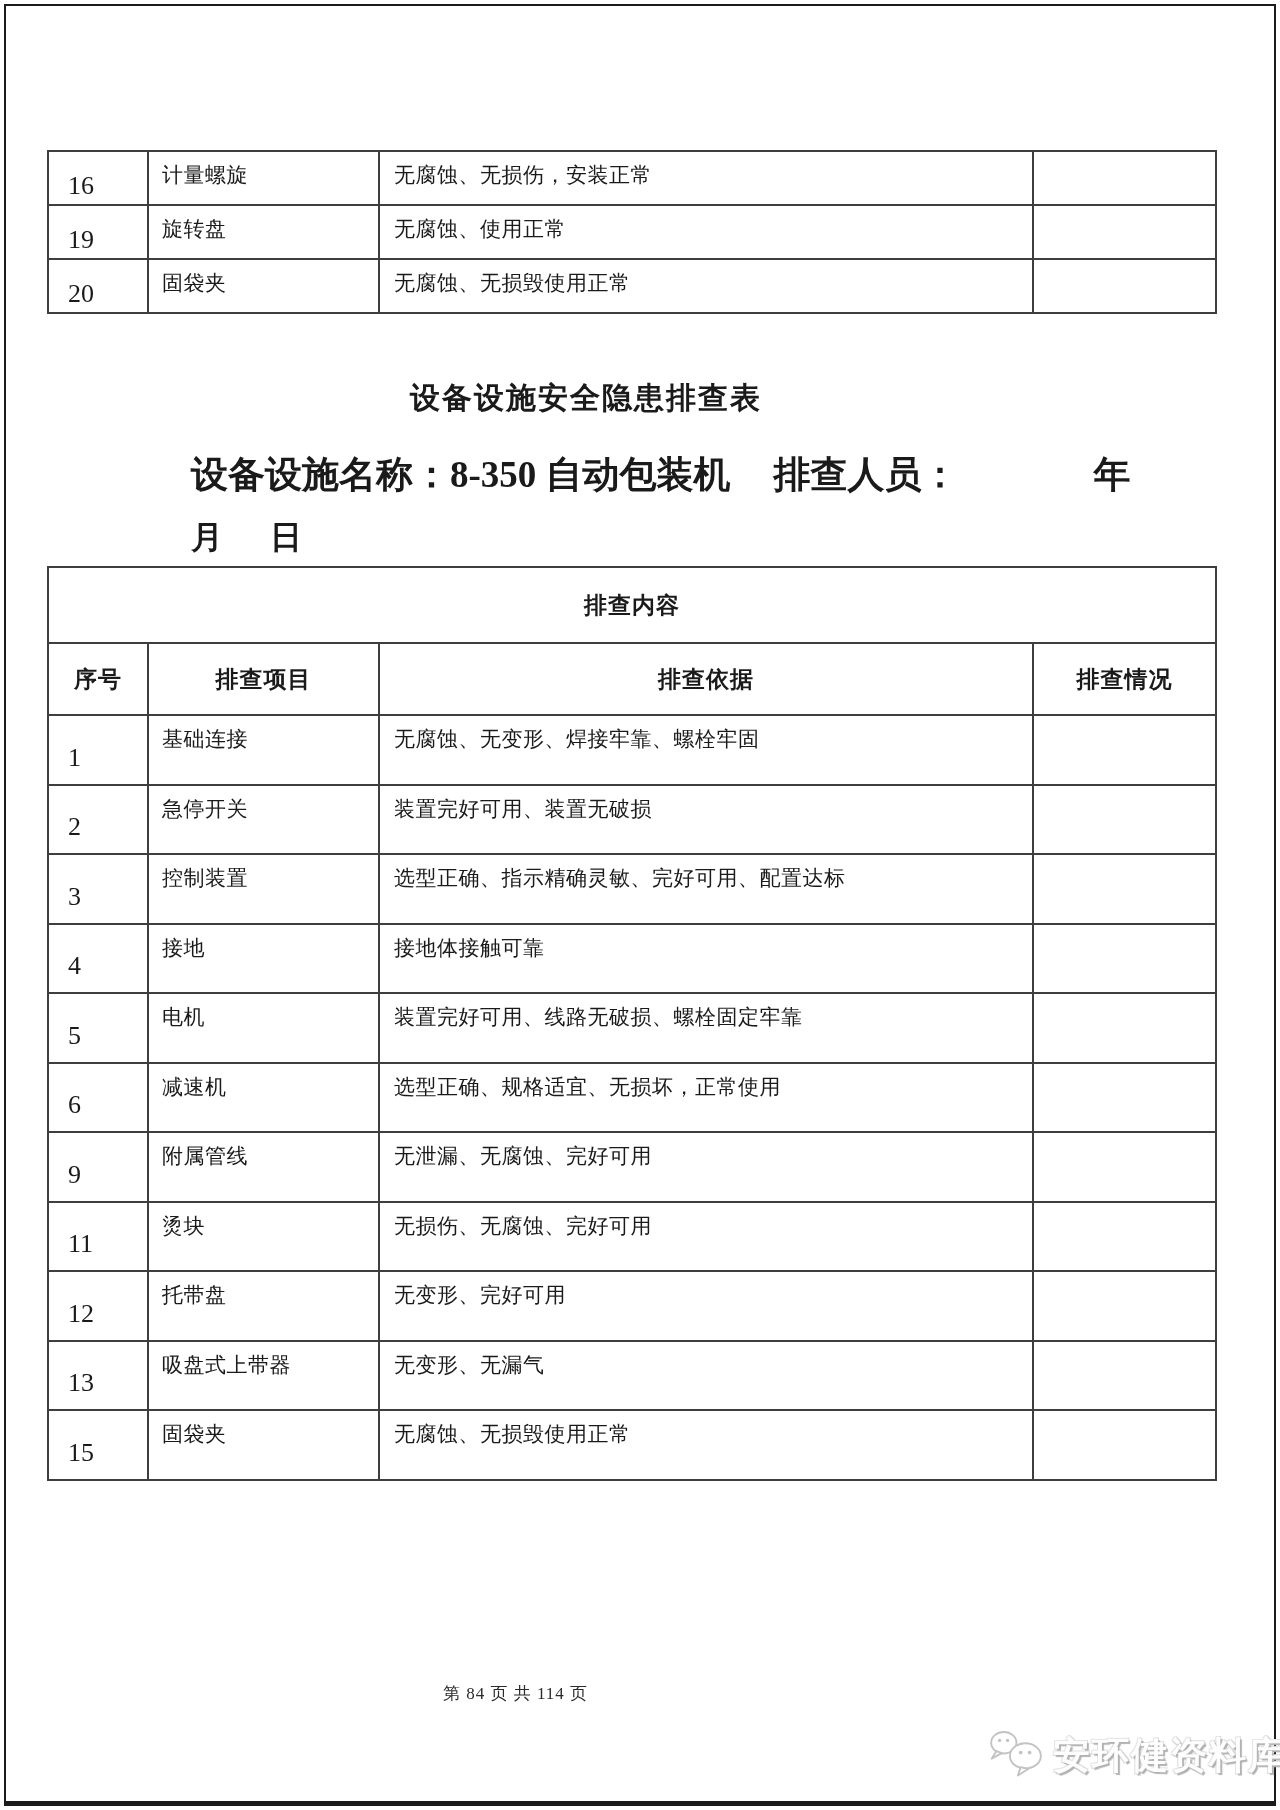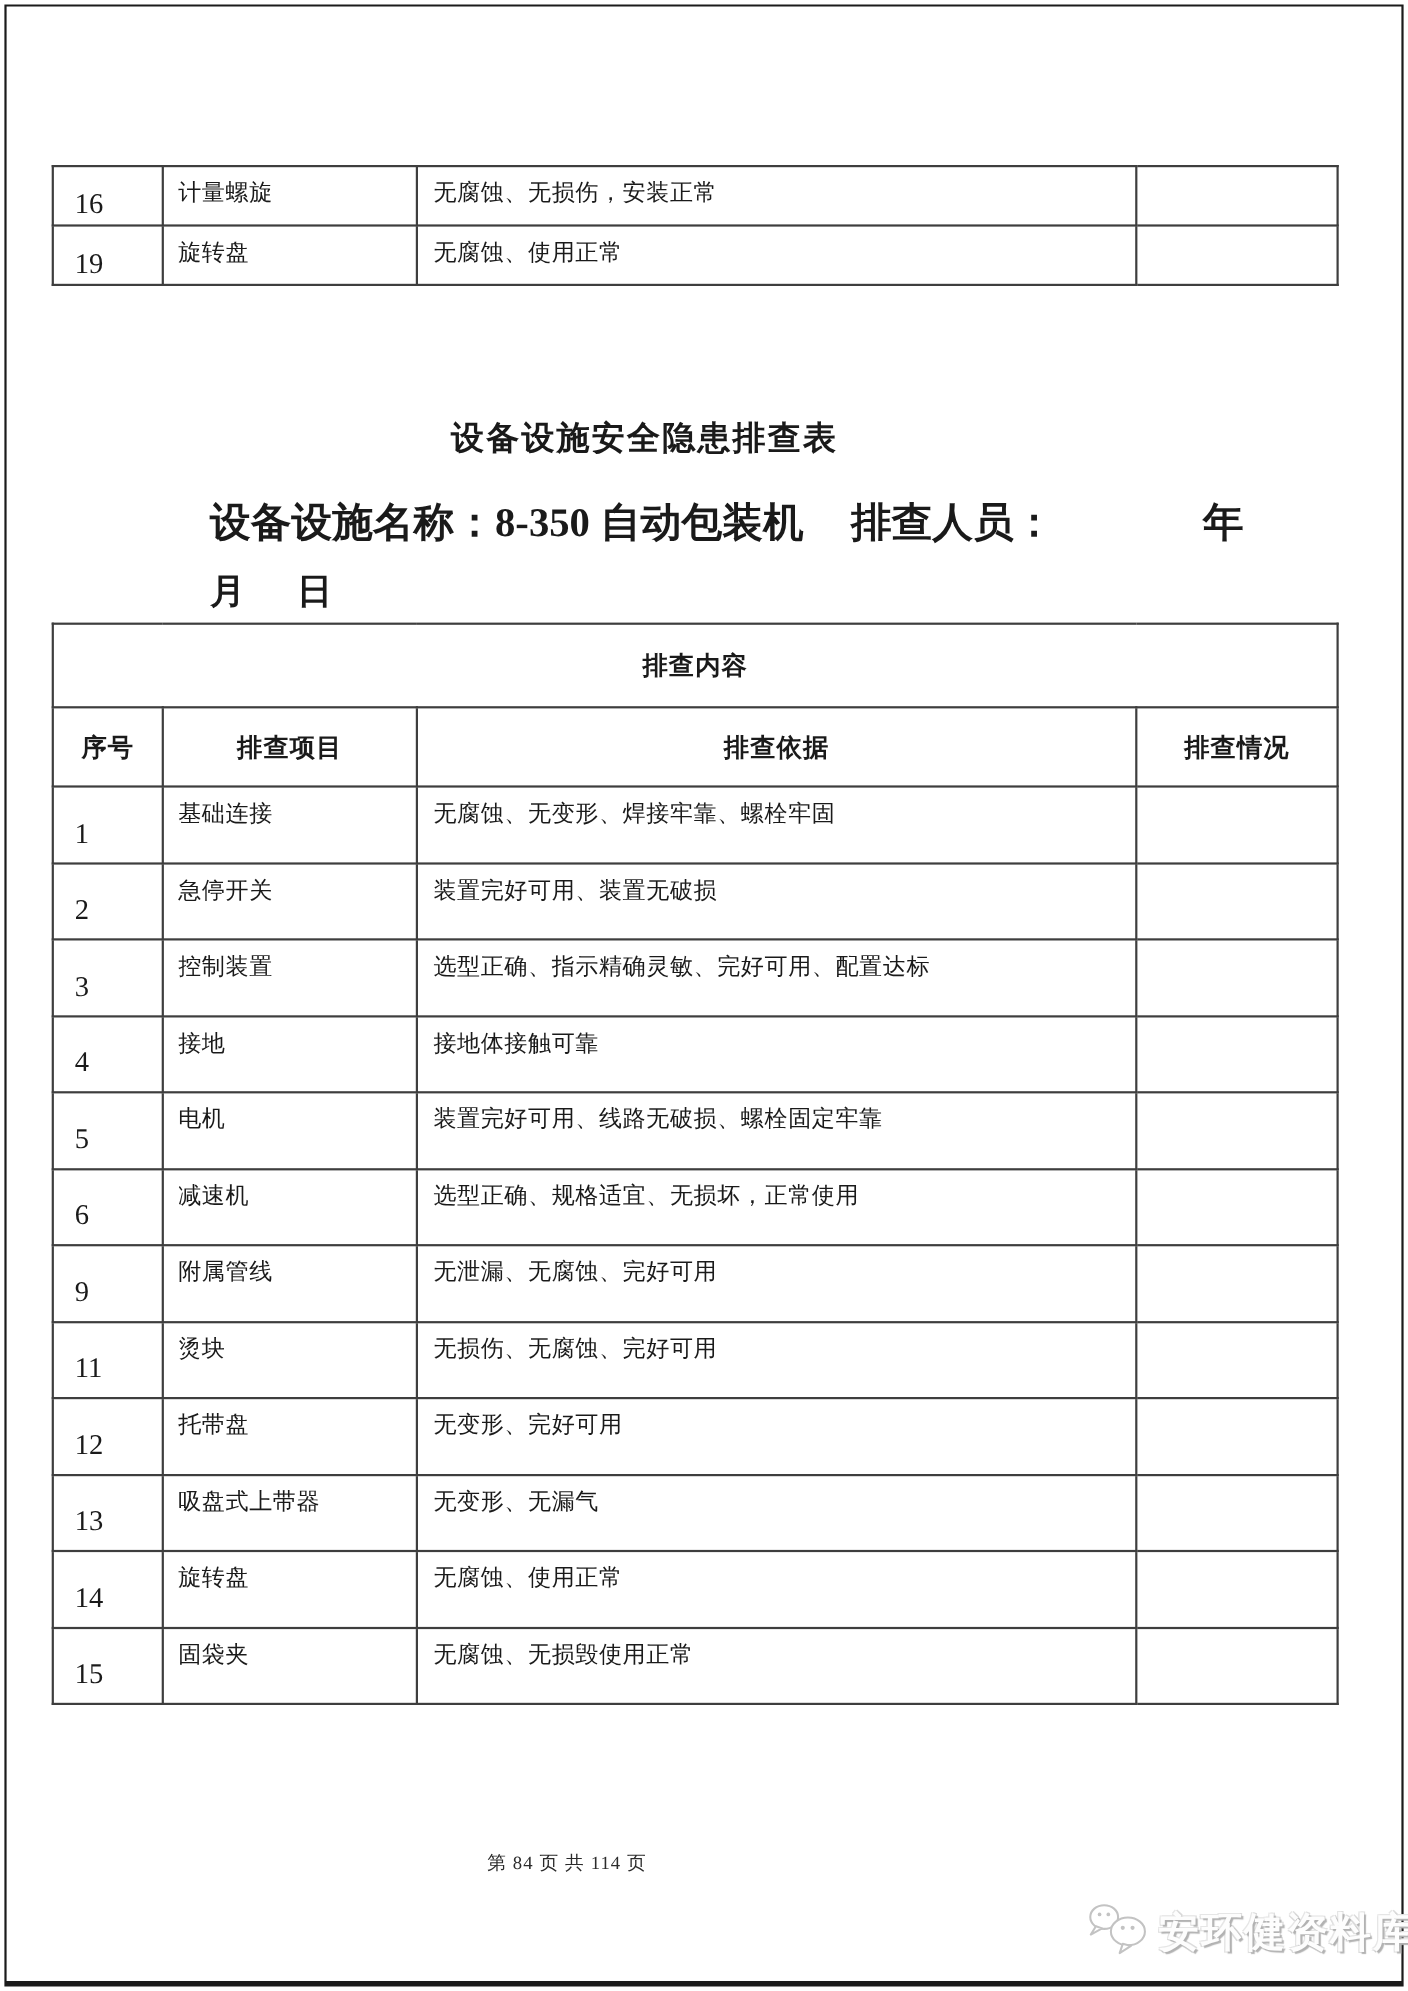--- a/index.html
+++ b/index.html
@@ -102,20 +102,26 @@
       <tr class="data-row">
         <td class="num-cell">16</td>
         <td class="item-cell">计量螺旋</td>
         <td class="criteria-cell">无腐蚀、无损伤，安装正常</td>
         <td class="status-cell"></td>
       </tr>
       <tr class="data-row">
         <td class="num-cell">19</td>
         <td class="item-cell">旋转盘</td>
         <td class="criteria-cell">无腐蚀、使用正常</td>
+        <td class="status-cell"></td>
+      </tr>
+      <tr class="data-row">
+        <td class="num-cell">20</td>
+        <td class="item-cell">固袋夹</td>
+        <td class="criteria-cell">无腐蚀、无损毁使用正常</td>
         <td class="status-cell"></td>
       </tr>
     </tbody>
 </table>
 
 <div class="doc-title">设备设施安全隐患排查表</div>
 
 <div class="subtitle-line1">
   <span>设备设施名称：</span><span>8-350 自动包装机</span><span class="gap-inspector"></span><span>排查人员：</span><span class="gap-year"></span><span>年</span>
 </div>
@@ -197,26 +203,20 @@
         <td class="criteria-cell">无变形、完好可用</td>
         <td class="status-cell"></td>
       </tr>
       <tr class="data-row">
         <td class="num-cell">13</td>
         <td class="item-cell">吸盘式上带器</td>
         <td class="criteria-cell">无变形、无漏气</td>
         <td class="status-cell"></td>
       </tr>
       <tr class="data-row">
-        <td class="num-cell">14</td>
-        <td class="item-cell">旋转盘</td>
-        <td class="criteria-cell">无腐蚀、使用正常</td>
-        <td class="status-cell"></td>
-      </tr>
-      <tr class="data-row">
         <td class="num-cell">15</td>
         <td class="item-cell">固袋夹</td>
         <td class="criteria-cell">无腐蚀、无损毁使用正常</td>
         <td class="status-cell"></td>
       </tr>
     </tbody>
 </table>
 
 <div class="page-footer">第 84 页 共 114 页</div>
 

